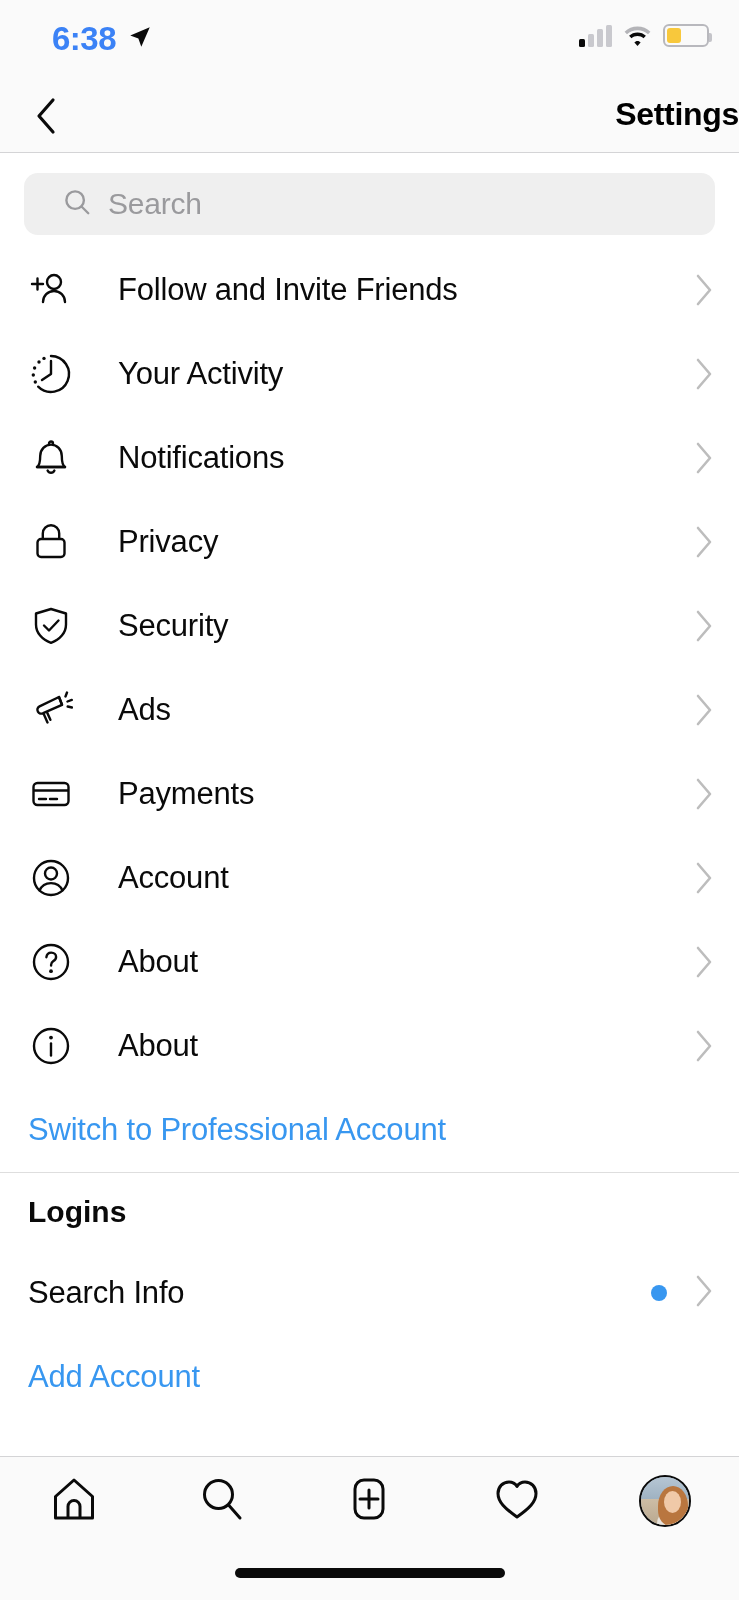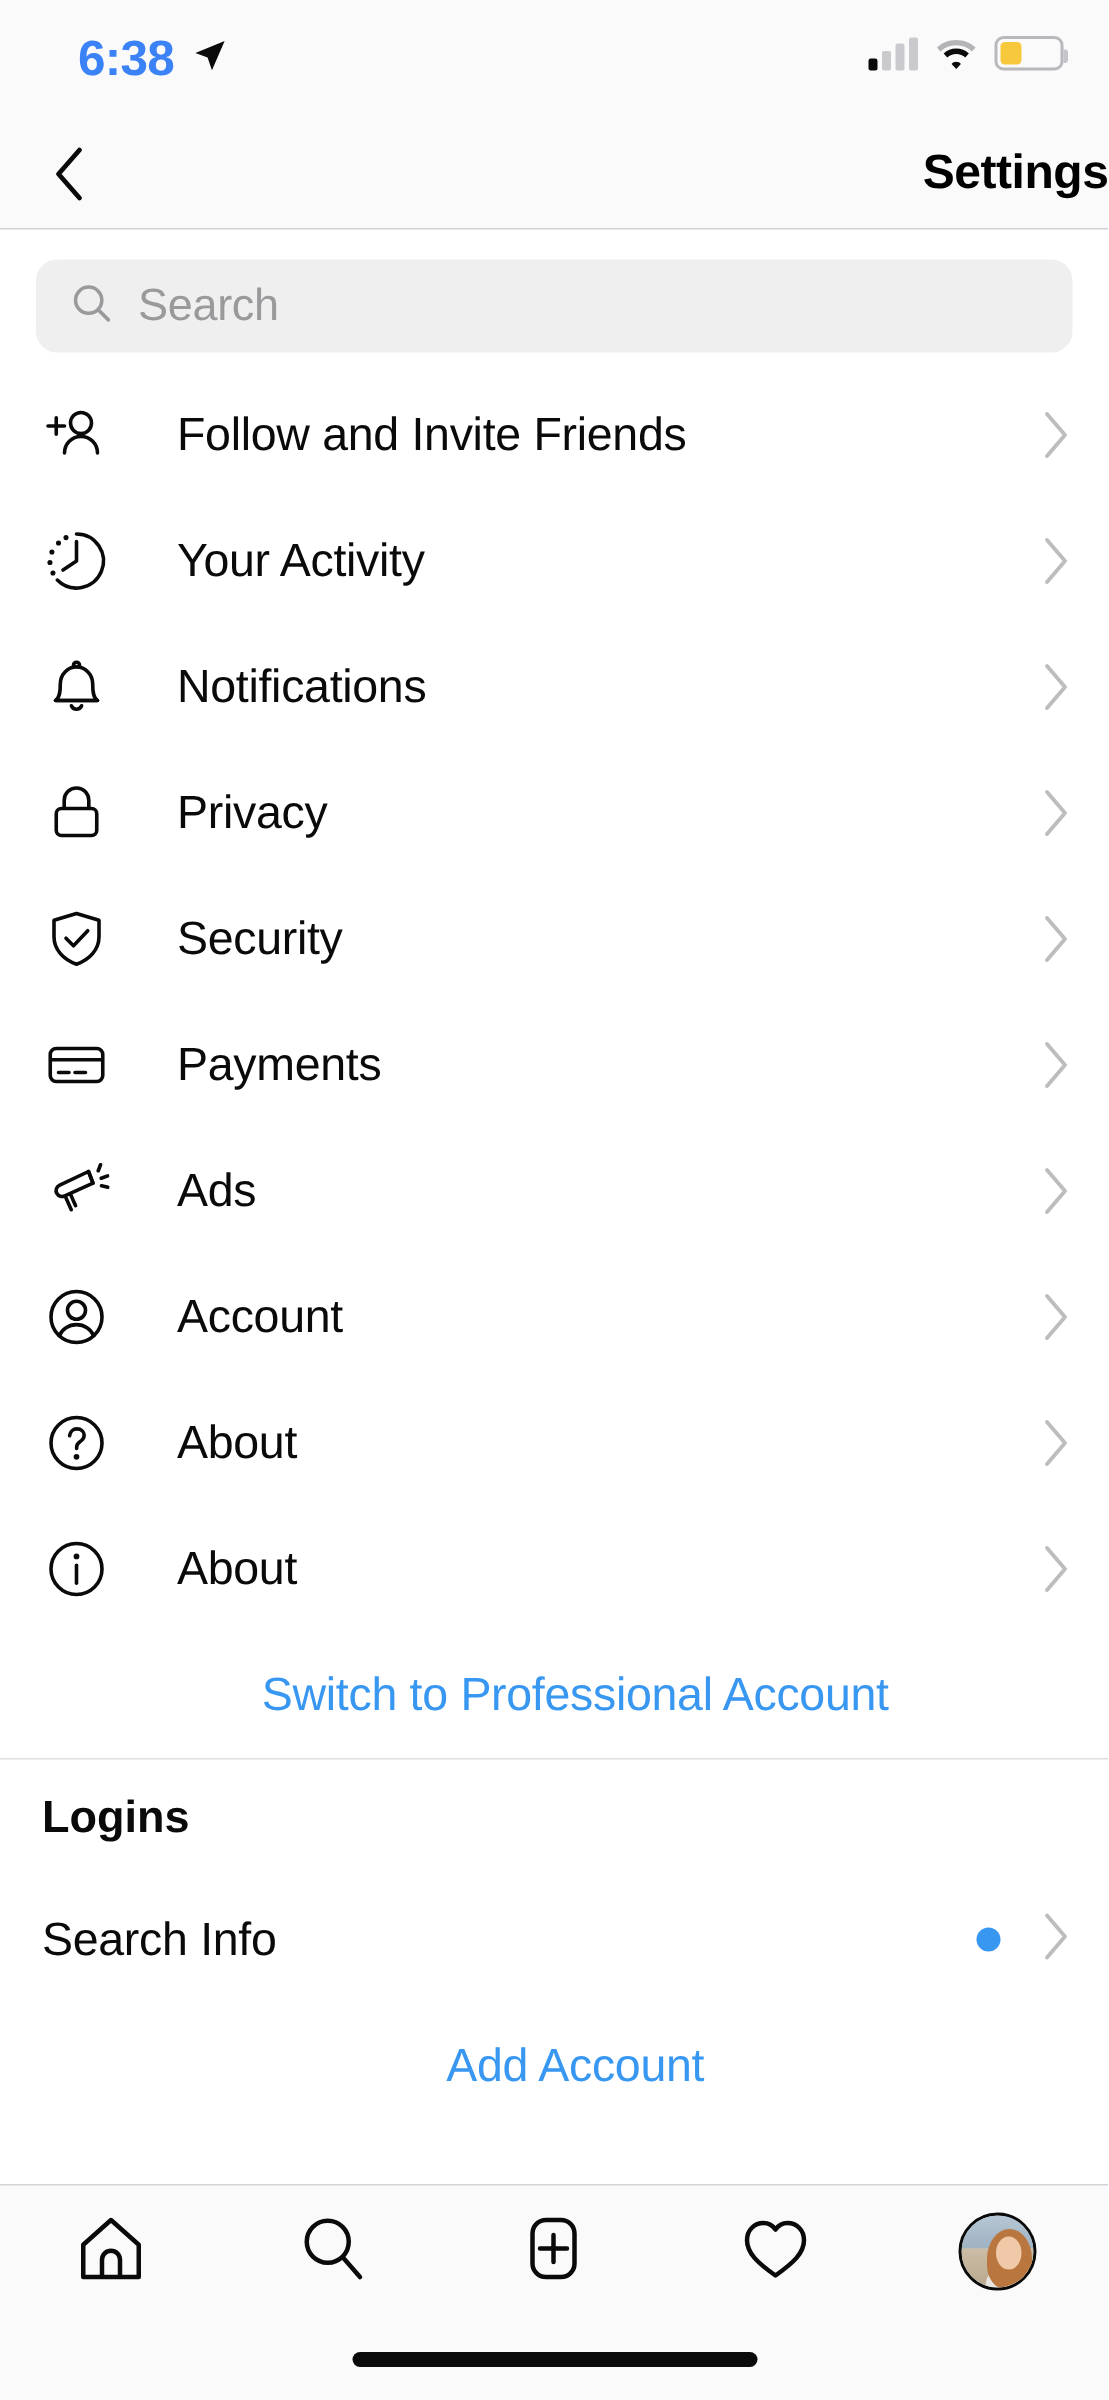--- a/index.html
+++ b/index.html
@@ -43,36 +43,36 @@
   .nav-back { position:absolute; left:24px; top:16px; width:44px; height:44px; display:flex; align-items:center; justify-content:center; }
   .nav-title {
     position:absolute; left:0; right:0; top:18px; text-align:right;
     font-size:32px; font-weight:700; color:#000000; letter-spacing:-0.3px;
   }
 
   
   .search-wrap { position:absolute; top:173px; left:24px; width:691px; height:62px; }
   .search-field {
     width:100%; height:100%; background:#efefef; border-radius:14px;
-    display:flex; align-items:center; padding-left:22px; gap:16px;
+    display:flex; align-items:center; padding-left:38px; gap:16px;
   }
   .search-placeholder { font-size:30px; color:#9a9a9d; letter-spacing:-0.2px; }
 
   
   .list { position:absolute; top:248px; left:0; width:739px; }
   .row {
     position:relative; height:84px; display:flex; align-items:center;
     padding-left:28px; padding-right:24px;gap:24px;
   }
   .row-icon { width:46px; height:46px; flex:0 0 46px; display:flex; align-items:center; justify-content:center; }
   .row-label { font-size:31px; color:#0a0a0a; margin-left:20px; letter-spacing:-0.2px; }
   .row-chevron { margin-left:auto; display:flex; align-items:center; }
   .dot-blue { width:16px; height:16px; border-radius:50%; background:#3897f0; margin-right:26px; }
 
-  .link-row { position:relative; height:84px; display:flex; align-items:center; padding-left:28px;justify-content:center; }
+  .link-row { position:relative; height:84px; display:flex; align-items:center; padding-left:28px; }
   .link-text { font-size:31px; color:#3897f0; letter-spacing:-0.2px; }
 
   .divider { height:1px; background:#dedede; width:100%; }
 
   .section-head { height:78px; display:flex; align-items:center; padding-left:28px; }
   .section-title { font-size:30px; font-weight:700; color:#0a0a0a; }
 
   
   .tabbar {
     position:absolute; left:0; bottom:0; width:739px; height:144px;
@@ -229,44 +229,44 @@
       <span class="row-chevron">
         <svg width="22" height="36" viewBox="0 0 22 36">
             <path d="M5 4l12 14L5 32" fill="none" stroke="#bdbdbd" stroke-width="2.6" stroke-linecap="round" stroke-linejoin="round"></path>
           </svg>
       </span>
     </div>
 
     <div class="row">
       <span class="row-icon">
         <svg width="44" height="44" viewBox="0 0 44 44">
-          <rect x="4.5" y="11" width="35" height="22" rx="4" fill="none" stroke="#0a0a0a" stroke-width="2.4"></rect>
-          <path d="M4.5 18.5h35" stroke="#0a0a0a" stroke-width="2.4"></path>
-          <path d="M10 27h7M21 27h7" stroke="#0a0a0a" stroke-width="2.4" stroke-linecap="round"></path>
-        </svg>
-      </span>
-      <span class="row-label">Payments</span>
-      <span class="row-chevron">
-        <svg width="22" height="36" viewBox="0 0 22 36">
-            <path d="M5 4l12 14L5 32" fill="none" stroke="#bdbdbd" stroke-width="2.6" stroke-linecap="round" stroke-linejoin="round"></path>
-          </svg>
-      </span>
-    </div>
-
-    <div class="row">
-      <span class="row-icon">
-        <svg width="44" height="44" viewBox="0 0 44 44">
           <path d="M30 9 10.5 18.3c-2 1-2.7 3.4-1.6 5.3 1 1.9 3.4 2.6 5.3 1.6L33 16.8z" fill="none" stroke="#0a0a0a" stroke-width="2.4" stroke-linejoin="round"></path>
           <path d="M30 9l3 7.8" stroke="#0a0a0a" stroke-width="2.4" stroke-linecap="round"></path>
           <path d="M14.5 25.5l4 9" fill="none" stroke="#0a0a0a" stroke-width="2.4" stroke-linecap="round"></path>
           <path d="M18 24.2l3.4 7.6" fill="none" stroke="#0a0a0a" stroke-width="2.4" stroke-linecap="round"></path>
           <path d="M36.5 8.5l1.5-4M38.5 13.5l4.3-1.6M38.7 18.5l4.3 1" stroke="#0a0a0a" stroke-width="2.4" stroke-linecap="round"></path>
         </svg>
       </span>
       <span class="row-label">Ads</span>
+      <span class="row-chevron">
+        <svg width="22" height="36" viewBox="0 0 22 36">
+            <path d="M5 4l12 14L5 32" fill="none" stroke="#bdbdbd" stroke-width="2.6" stroke-linecap="round" stroke-linejoin="round"></path>
+          </svg>
+      </span>
+    </div>
+
+    <div class="row">
+      <span class="row-icon">
+        <svg width="44" height="44" viewBox="0 0 44 44">
+          <rect x="4.5" y="11" width="35" height="22" rx="4" fill="none" stroke="#0a0a0a" stroke-width="2.4"></rect>
+          <path d="M4.5 18.5h35" stroke="#0a0a0a" stroke-width="2.4"></path>
+          <path d="M10 27h7M21 27h7" stroke="#0a0a0a" stroke-width="2.4" stroke-linecap="round"></path>
+        </svg>
+      </span>
+      <span class="row-label">Payments</span>
       <span class="row-chevron">
         <svg width="22" height="36" viewBox="0 0 22 36">
             <path d="M5 4l12 14L5 32" fill="none" stroke="#bdbdbd" stroke-width="2.6" stroke-linecap="round" stroke-linejoin="round"></path>
           </svg>
       </span>
     </div>
 
     <div class="row">
       <span class="row-icon">
         <svg width="44" height="44" viewBox="0 0 44 44">

